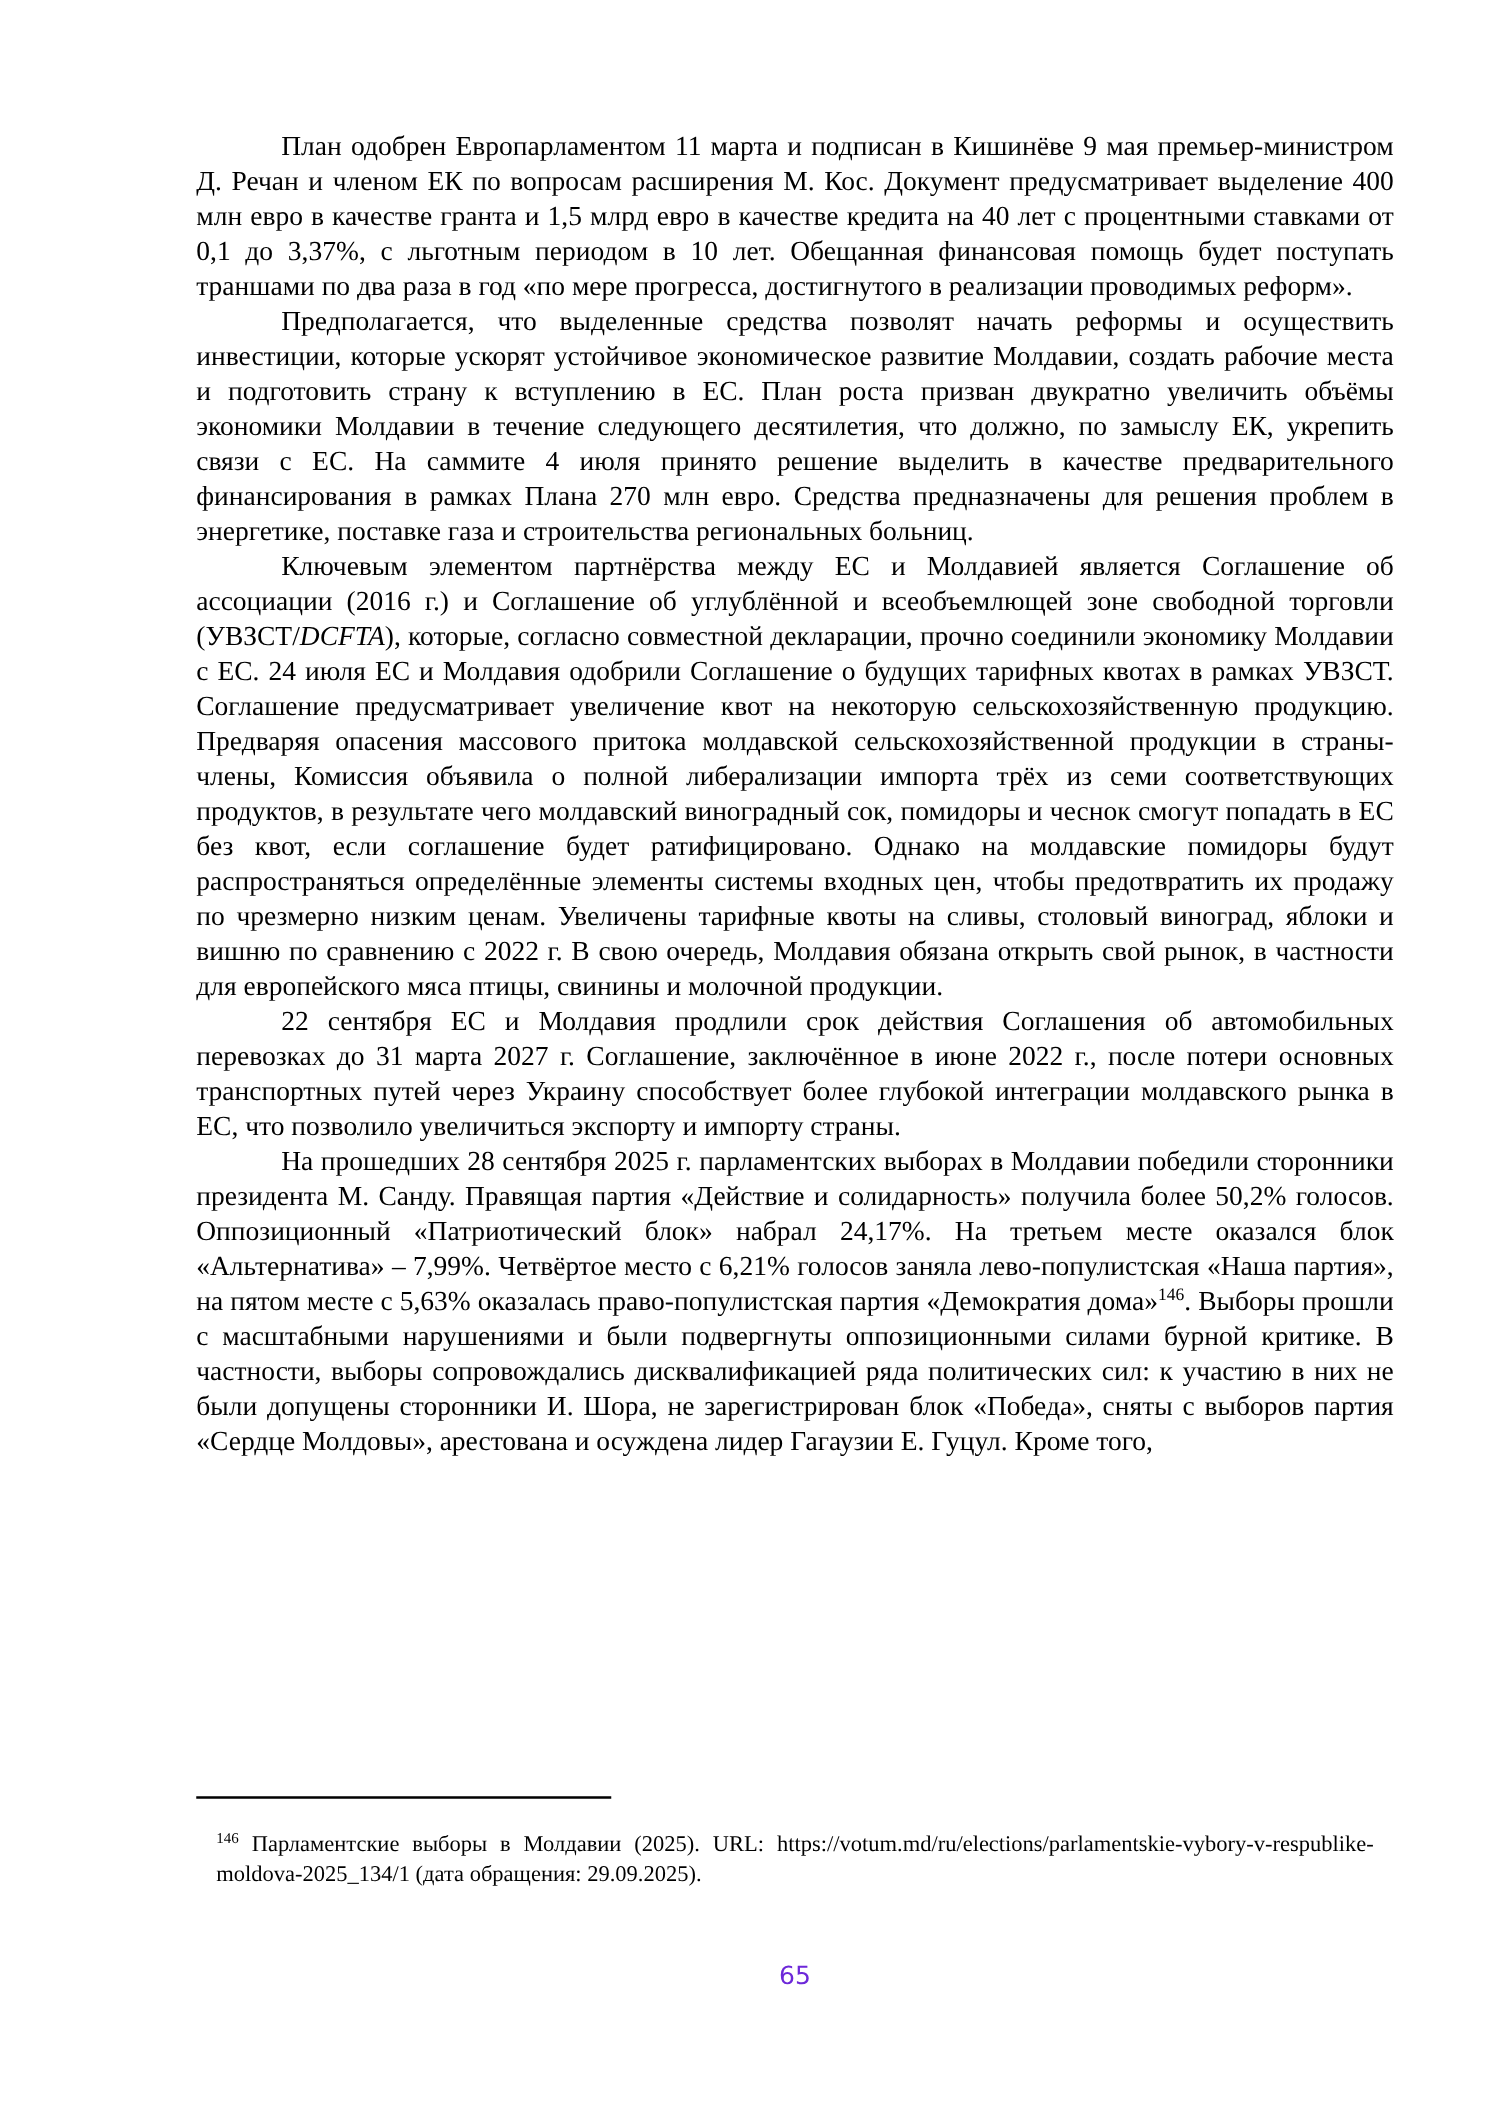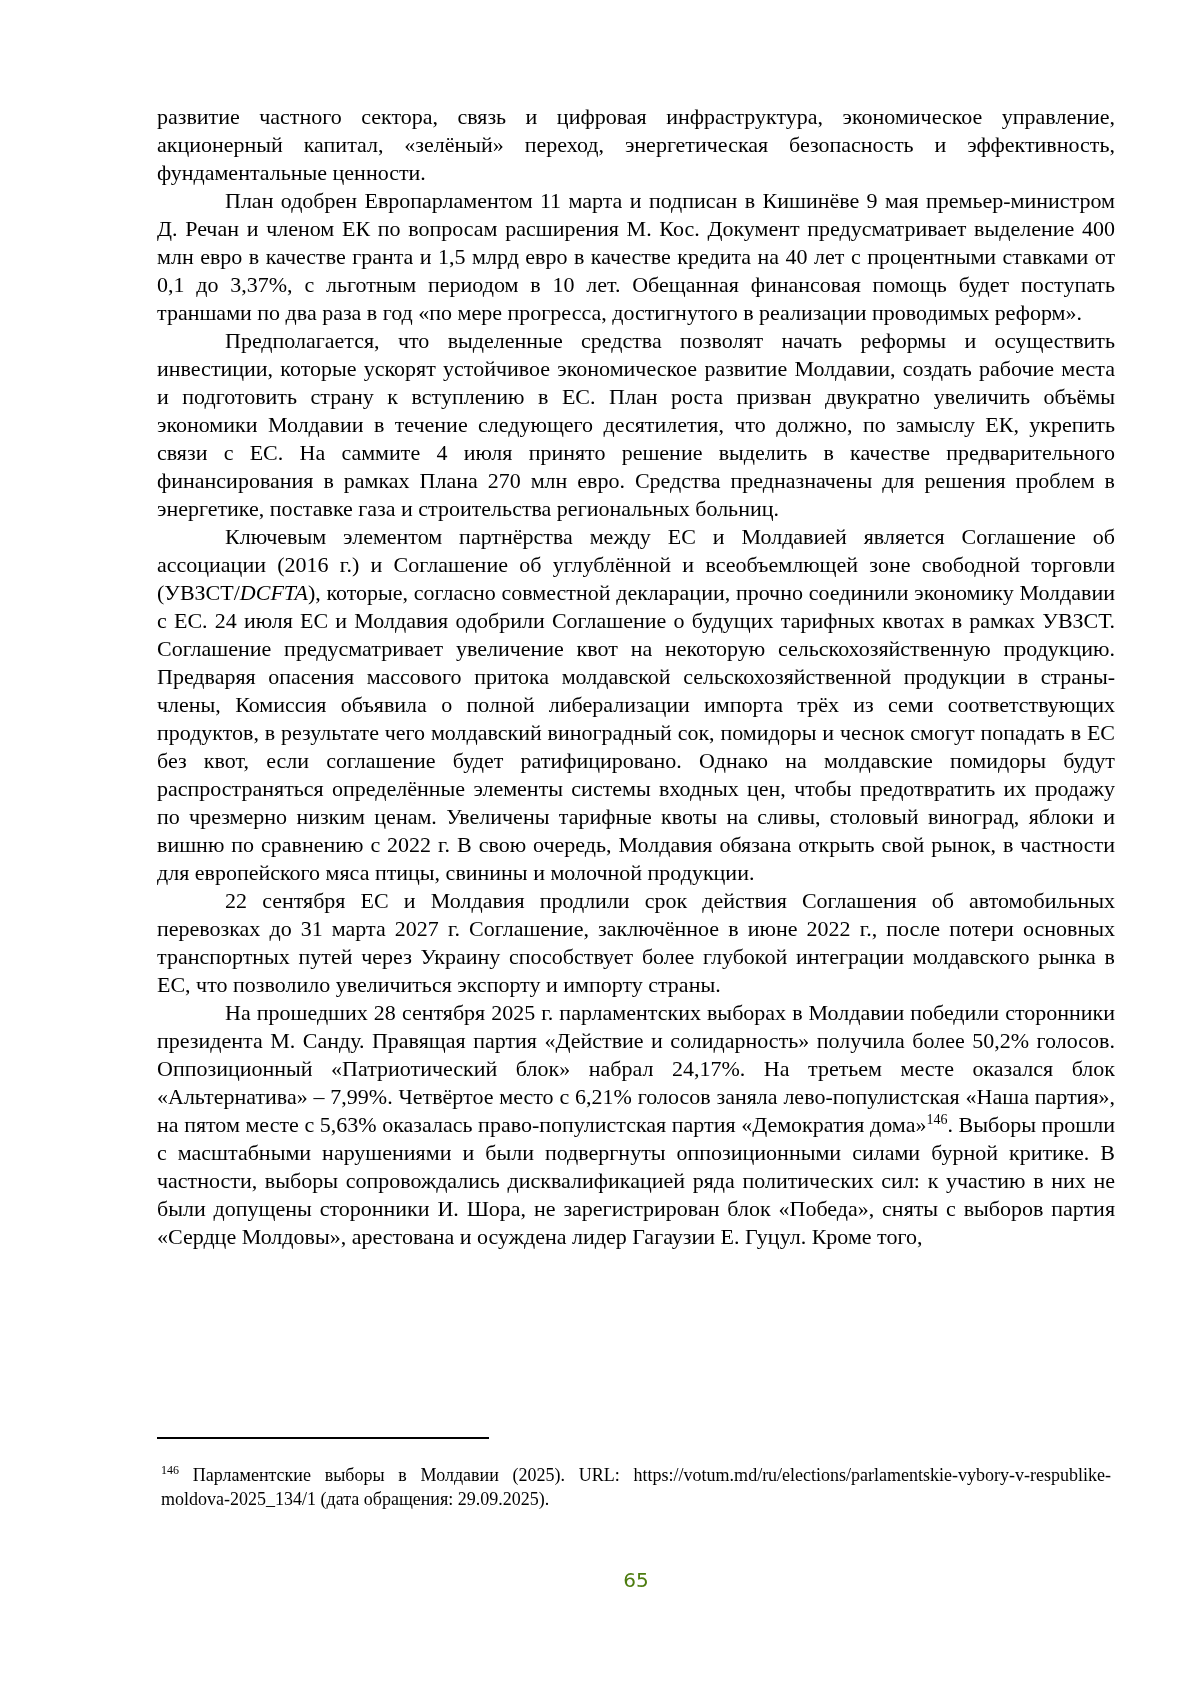--- a/index.html
+++ b/index.html
@@ -42,48 +42,47 @@
     top: 1437px;
     width: 958px;
   }
   .footnote-sep {
     border: none;
     border-top: 2px solid #000000;
     width: 332px;
     margin: 0 0 24px 0;
   }
   .footnote {
-    margin: 4px;
+    margin: 16px;
     text-align: justify;
     font-size: 18px;
     line-height: 24px;
     overflow-wrap: break-word;
   }
   .footnote sup {
     font-size: 12px;
     line-height: 0;
   }
   .page-number {
     position: absolute;
     left: 157px;
     top: 1568px;
     width: 958px;
     text-align: center;
     font-family: "DejaVu Sans", "Liberation Sans", sans-serif;
     font-size: 20px;
-    color: #4d7c0f;
+    color: #6d28d9;
   }
 </style>
 </head>
 <body>
 
 <div class="page">
 
   <div class="body-text">
-      <p class="para"><span>развитие частного сектора, связь и цифровая инфраструктура, экономическое управление, акционерный капитал, «зелёный» переход, энергетическая безопасность и эффективность, фундаментальные ценности.</span></p>
       <p class="para indent"><span>План одобрен Европарламентом 11 марта и подписан в Кишинёве 9 мая премьер-министром Д. Речан и членом ЕК по вопросам расширения М. Кос. Документ предусматривает выделение 400 млн евро в качестве гранта и 1,5 млрд евро в качестве кредита на 40 лет с процентными ставками от 0,1 до 3,37%, с льготным периодом в 10 лет. Обещанная финансовая помощь будет поступать траншами по два раза в год «по мере прогресса, достигнутого в реализации проводимых реформ».</span></p>
       <p class="para indent"><span>Предполагается, что выделенные средства позволят начать реформы и осуществить инвестиции, которые ускорят устойчивое экономическое развитие Молдавии, создать рабочие места и подготовить страну к вступлению в ЕС. План роста призван двукратно увеличить объёмы экономики Молдавии в течение следующего десятилетия, что должно, по замыслу ЕК, укрепить связи с ЕС. На саммите 4 июля принято решение выделить в качестве предварительного финансирования в рамках Плана 270 млн евро. Средства предназначены для решения проблем в энергетике, поставке газа и строительства региональных больниц.</span></p>
       <p class="para indent"><span>Ключевым элементом партнёрства между ЕС и Молдавией является Соглашение об ассоциации (2016 г.) и Соглашение об углублённой и всеобъемлющей зоне свободной торговли (УВЗСТ/</span><em>DCFTA</em><span>), которые, согласно совместной декларации, прочно соединили экономику Молдавии с ЕС. 24 июля ЕС и Молдавия одобрили Соглашение о будущих тарифных квотах в рамках УВЗСТ. Соглашение предусматривает увеличение квот на некоторую сельскохозяйственную продукцию. Предваряя опасения массового притока молдавской сельскохозяйственной продукции в страны-члены, Комиссия объявила о полной либерализации импорта трёх из семи соответствующих продуктов, в результате чего молдавский виноградный сок, помидоры и чеснок смогут попадать в ЕС без квот, если соглашение будет ратифицировано. Однако на молдавские помидоры будут распространяться определённые элементы системы входных цен, чтобы предотвратить их продажу по чрезмерно низким ценам. Увеличены тарифные квоты на сливы, столовый виноград, яблоки и вишню по сравнению с 2022 г. В свою очередь, Молдавия обязана открыть свой рынок, в частности для европейского мяса птицы, свинины и молочной продукции.</span></p>
       <p class="para indent"><span>22 сентября ЕС и Молдавия продлили срок действия Соглашения об автомобильных перевозках до 31 марта 2027 г. Соглашение, заключённое в июне 2022 г., после потери основных транспортных путей через Украину способствует более глубокой интеграции молдавского рынка в ЕС, что позволило увеличиться экспорту и импорту страны.</span></p>
       <p class="para indent"><span>На прошедших 28 сентября 2025 г. парламентских выборах в Молдавии победили сторонники президента М. Санду. Правящая партия «Действие и солидарность» получила более 50,2% голосов. Оппозиционный «Патриотический блок» набрал 24,17%. На третьем месте оказался блок «Альтернатива» – 7,99%. Четвёртое место с 6,21% голосов заняла лево-популистская «Наша партия», на пятом месте с 5,63% оказалась право-популистская партия «Демократия дома»</span><sup>146</sup><span>. Выборы прошли с масштабными нарушениями и были подвергнуты оппозиционными силами бурной критике. В частности, выборы сопровождались дисквалификацией ряда политических сил: к участию в них не были допущены сторонники И. Шора, не зарегистрирован блок «Победа», сняты с выборов партия «Сердце Молдовы», арестована и осуждена лидер Гагаузии Е. Гуцул. Кроме того,</span></p>
     </div>
 
   <div class="footnote-area">
     <hr class="footnote-sep">
     <p class="footnote"><sup>146</sup> <span>Парламентские выборы в Молдавии (2025). URL: https://votum.md/ru/elections/parlamentskie-vybory-v-respublike-moldova-2025_134/1 (дата обращения: 29.09.2025).</span></p>

